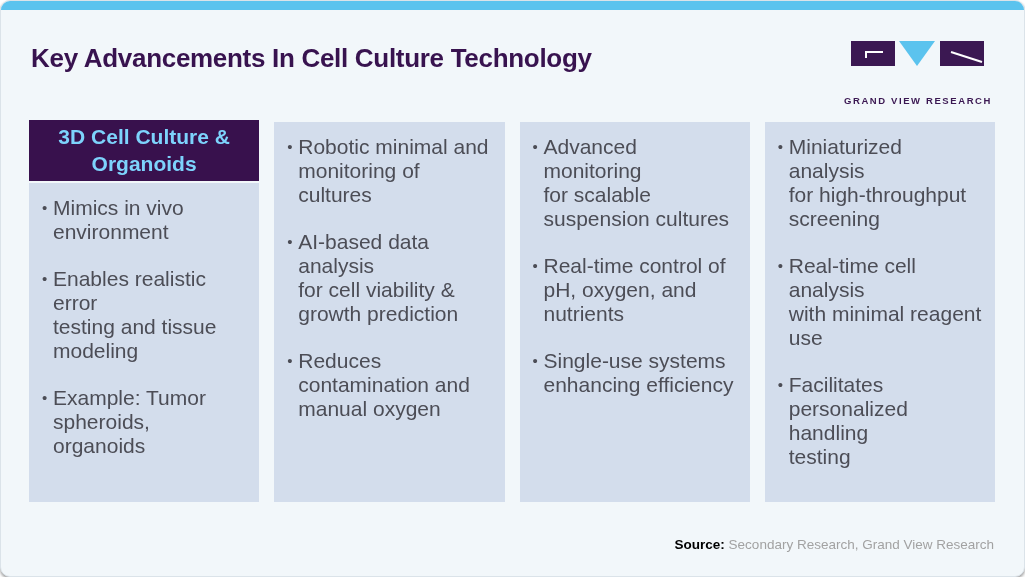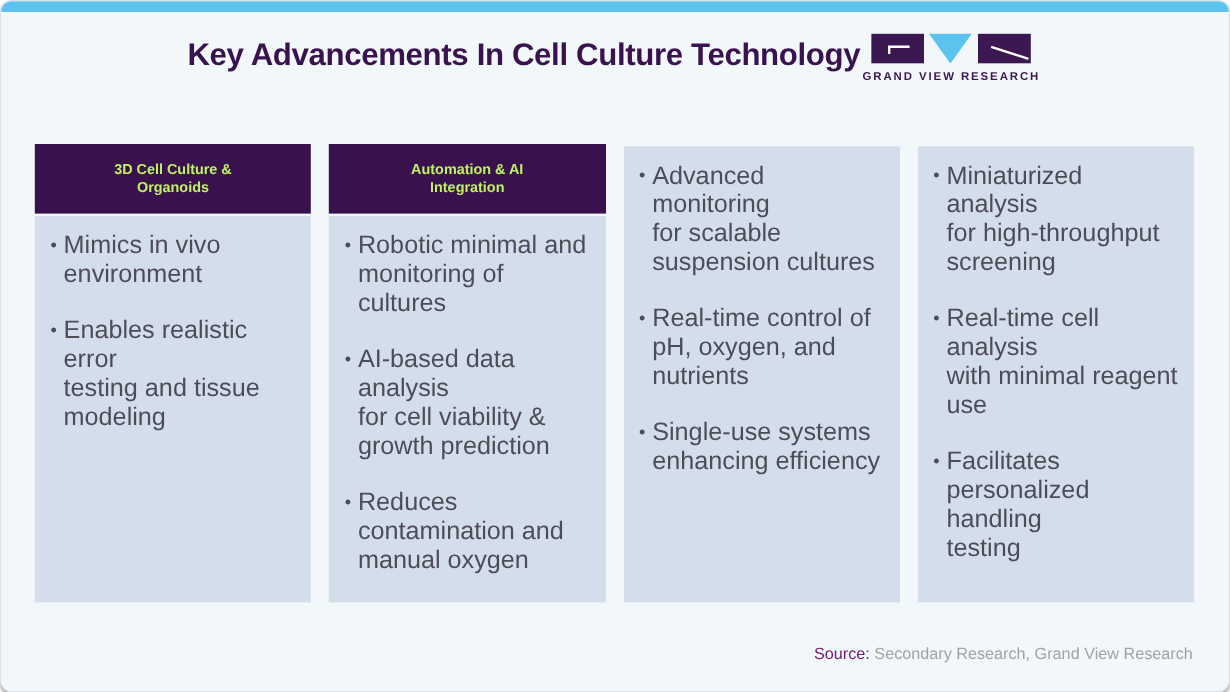--- a/index.html
+++ b/index.html
@@ -20,40 +20,41 @@
     overflow: hidden;
   }
   .topbar {
     position: absolute;
     top: 0; left: 0; right: 0;
     height: 9px;
     background: #5bc3ee;
   }
   .header-row {
     position: absolute;
-    top: 27px;
+    top: 40px;
     left: 30px;
     right: 30px;
     display: flex;
-    justify-content: center;
+    justify-content: space-between;
     align-items: flex-start;
   }
   .title {
     font-size: 26px;
     font-weight: bold;
     letter-spacing: -0.3px;
     color: #38134f;
     line-height: 1.15;
     margin: 3px 0 0 0;
   }
   .logo {
     width: 152px;
     display: flex;
     flex-direction: column;
     align-items: center;
+    gap: 23px;
   }
   .logo svg { display: block; }
   .logo-text {
     margin-top: 6px;
     font-size: 9.5px;
     font-weight: bold;
     letter-spacing: 1.6px;
     color: #3b1852;
     white-space: nowrap;
   }
@@ -66,28 +67,28 @@
     display: flex;
     gap: 15px;
   }
   .column {
     flex: 1;
     display: flex;
     flex-direction: column;
   }
   .col-header {
     background: #38114d;
-    color: #bef264;
+    color: #7dd3fc;
     min-height: 58px;
     box-sizing: border-box;
     display: flex;
     align-items: center;
     justify-content: center;
     text-align: center;
-    font-size: 12px;
+    font-size: 21px;
     font-weight: bold;
     line-height: 1.27;
     white-space: pre-line;
     padding: 4px 6px;
   }
   .col-body {
     background: #d3ddec;
     flex: 1;
     margin-top: 2px;
     padding: 13px 12px 0 13px;
@@ -116,22 +117,22 @@
     color: #4c4d56;
   }
   .source {
     position: absolute;
     right: 30px;
     bottom: 24px;
     font-size: 13.5px;
     color: #a2a2a2;
   }
   .source .src-label {
-    font-weight: normal;
-    color: #701a75;
+    font-weight: bold;
+    color: #000000;
   }
 </style>
 </head>
 <body>
 
 <div class="card">
   <div class="topbar"></div>
 
   <div class="header-row">
     <h1 class="title">Key Advancements In Cell Culture Technology</h1>
@@ -153,27 +154,27 @@
     <div class="column">
       <div class="col-header">3D Cell Culture &amp;
 Organoids</div>
       <div class="col-body">
         <ul class="bullets">
           <li>Mimics in vivo
 environment</li>
           <li>Enables realistic error
 testing and tissue
 modeling</li>
-        </ul>
-      </div>
-    </div>
-
-    <div class="column">
-      <div class="col-header">Automation &amp; AI
-Integration</div>
+          <li>Example: Tumor
+spheroids, organoids</li>
+        </ul>
+      </div>
+    </div>
+
+    <div class="column">
       <div class="col-body">
         <ul class="bullets">
           <li>Robotic minimal and
 monitoring of cultures</li>
           <li>AI-based data analysis
 for cell viability &amp;
 growth prediction</li>
           <li>Reduces
 contamination and
 manual oxygen</li>

